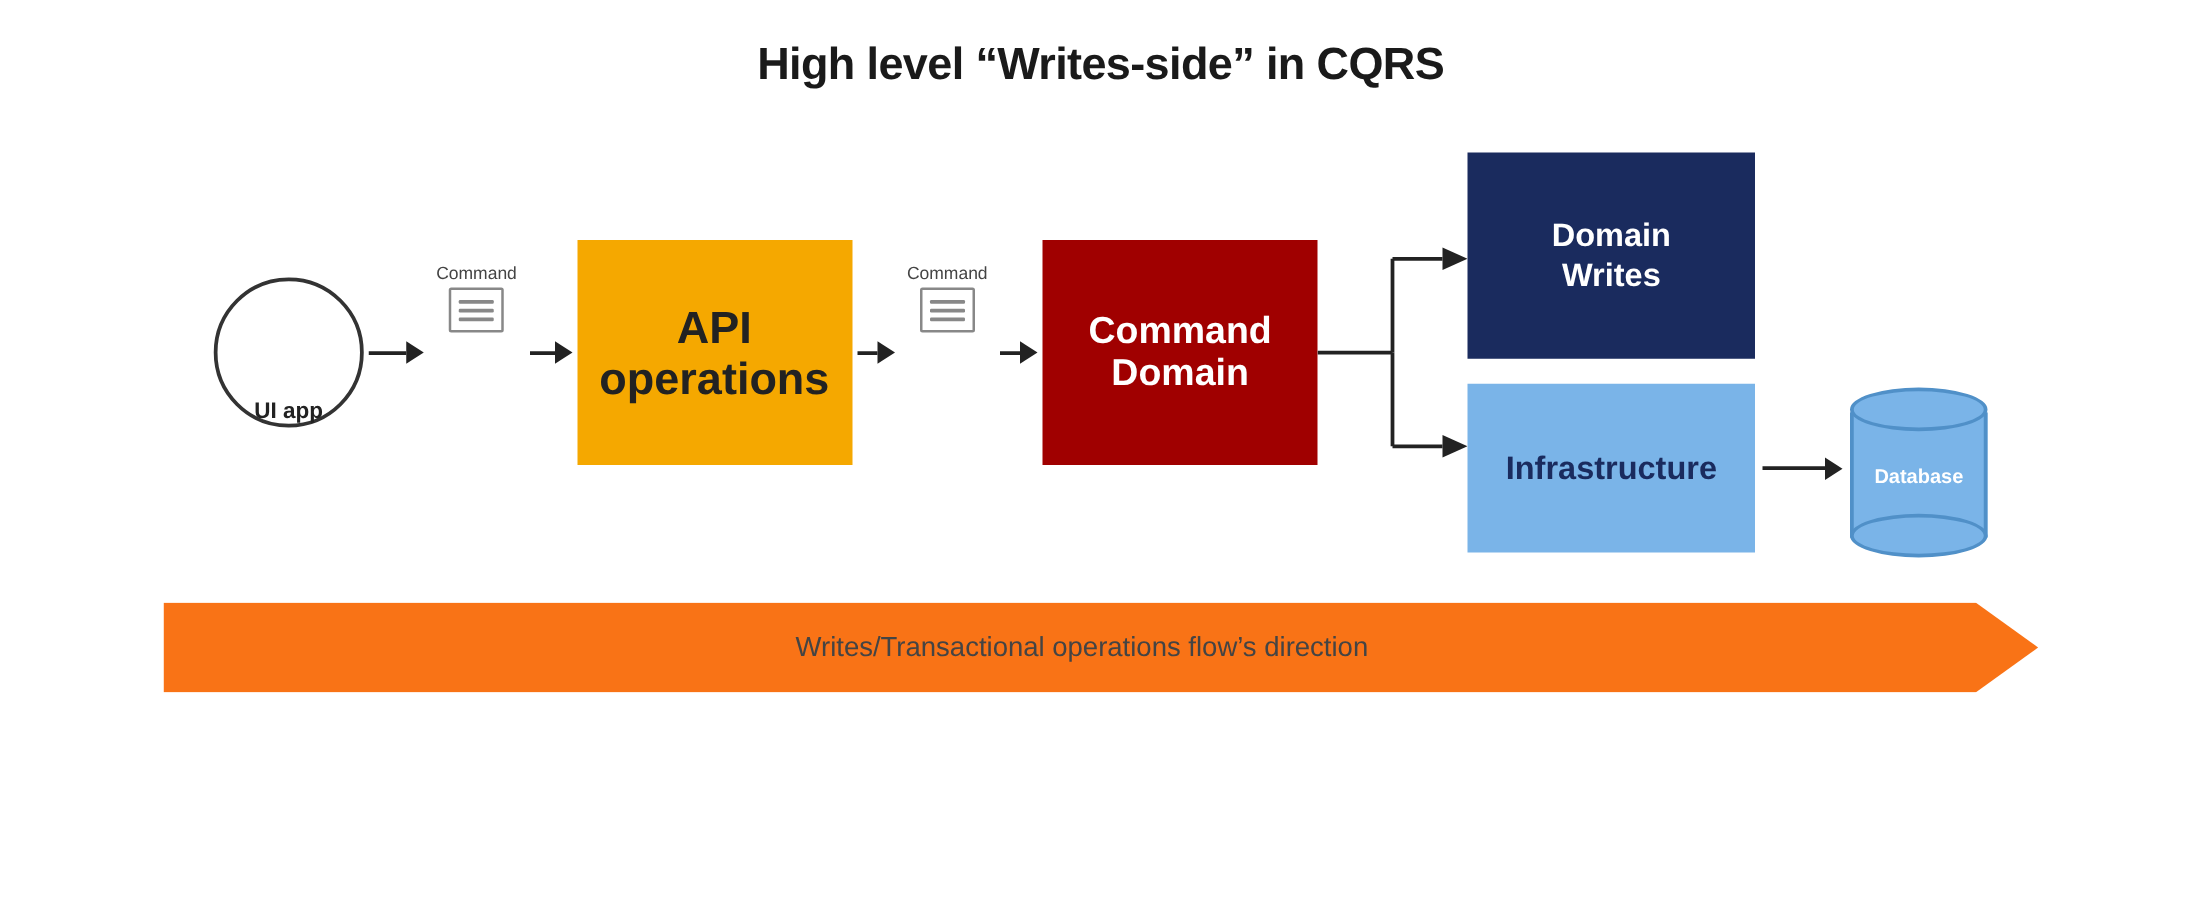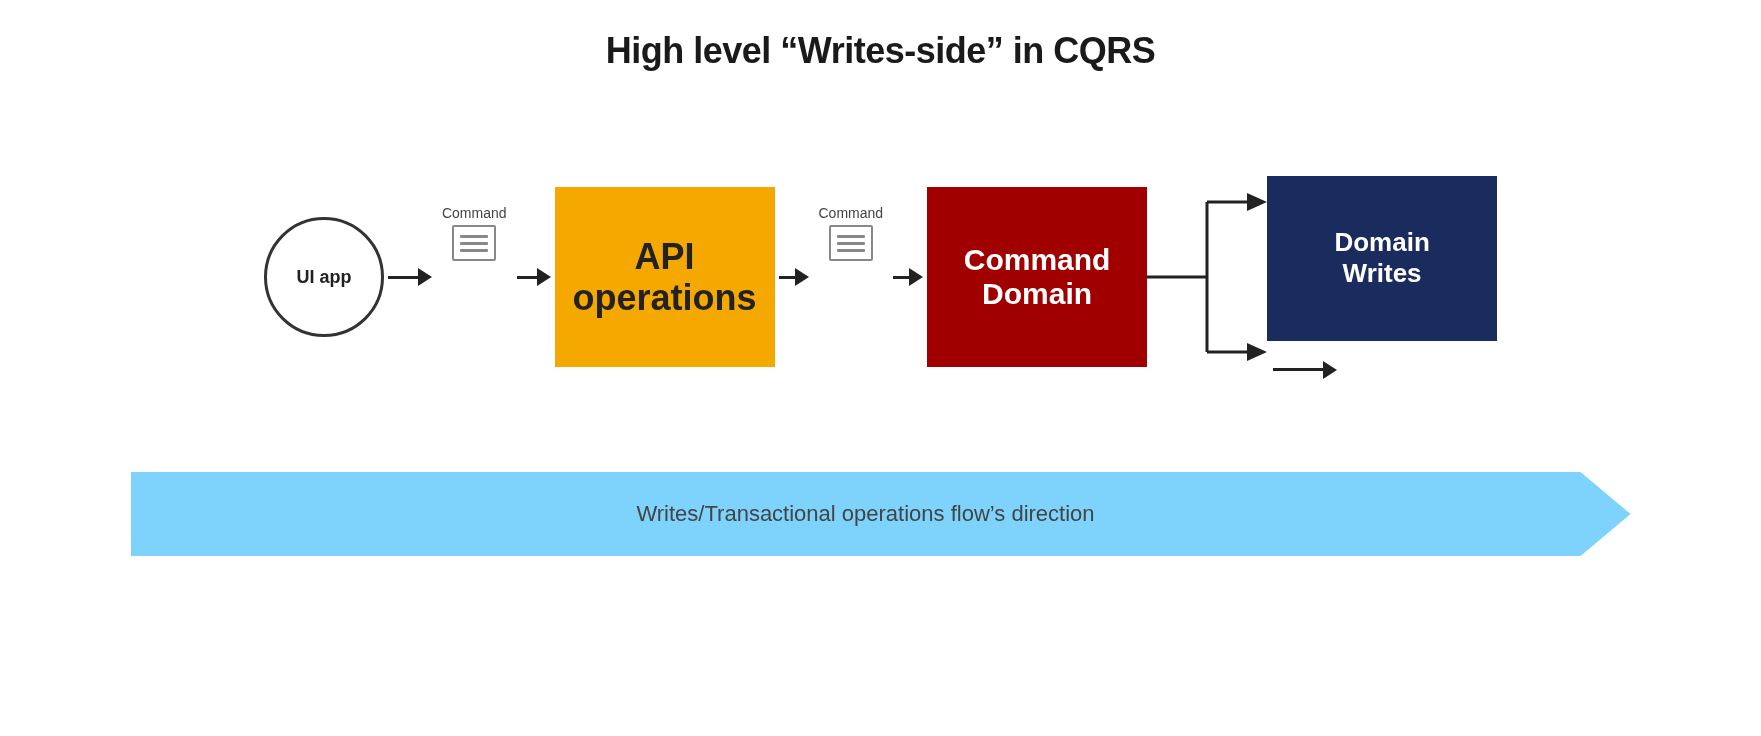--- a/index.html
+++ b/index.html
@@ -45,21 +45,21 @@
     }
 
     
     .ui-app-circle {
       width: 120px;
       height: 120px;
       border-radius: 50%;
       border: 3px solid #333;
       background: #fff;
       display: flex;
-      align-items: center;
+      align-items: flex-end;
       justify-content: center;
       font-size: 18px;
       font-weight: 600;
       color: #222;
       flex-shrink: 0;
     }
 
     
     .command-group {
       display: flex;
@@ -252,22 +252,22 @@
       left: 50%;
       transform: translate(-50%, -10%);
       z-index: 3;
       white-space: nowrap;
     }
 
     
     .bottom-banner {
       width: 90%;
       max-width: 1500px;
-      height: 84px;
-      background: #7dd3fc;
+      height: 72px;
+      background: #f97316;
       position: relative;
       display: flex;
       align-items: center;
       justify-content: center;
       clip-path: polygon(0 0, calc(100% - 50px) 0, 100% 50%, calc(100% - 50px) 100%, 0 100%);
       margin-top: 10px;
     }
 
     .bottom-banner-text {
       font-size: 22px;
@@ -370,26 +370,37 @@
       <polygon points="100,221 120,230 100,239" fill="#222"></polygon>
     </svg>
 
     <div class="right-column">
       <div class="box-dark-blue">
         <span class="box-title">
           <span>Domain</span><br><span>Writes</span>
         </span>
       </div>
       <div style="display:flex; align-items:center;">
+        <div class="box-light-blue">
+          <span class="box-title">Infrastructure</span>
+        </div>
 
         <div class="h-arrow" style="margin: 0 6px;">
           <div class="h-arrow-shaft" style="width: 50px;"></div>
           <div class="h-arrow-head"></div>
         </div>
 
+        <div class="database-group">
+          <div class="db-cylinder">
+            <div class="db-top"></div>
+            <div class="db-body"></div>
+            <div class="db-bottom"></div>
+            <span class="db-label">Database</span>
+          </div>
+        </div>
       </div>
     </div>
 
   </div>
 
   <div class="bottom-banner">
     <span class="bottom-banner-text">Writes/Transactional operations flow’s direction</span>
   </div>
 </div>
 

